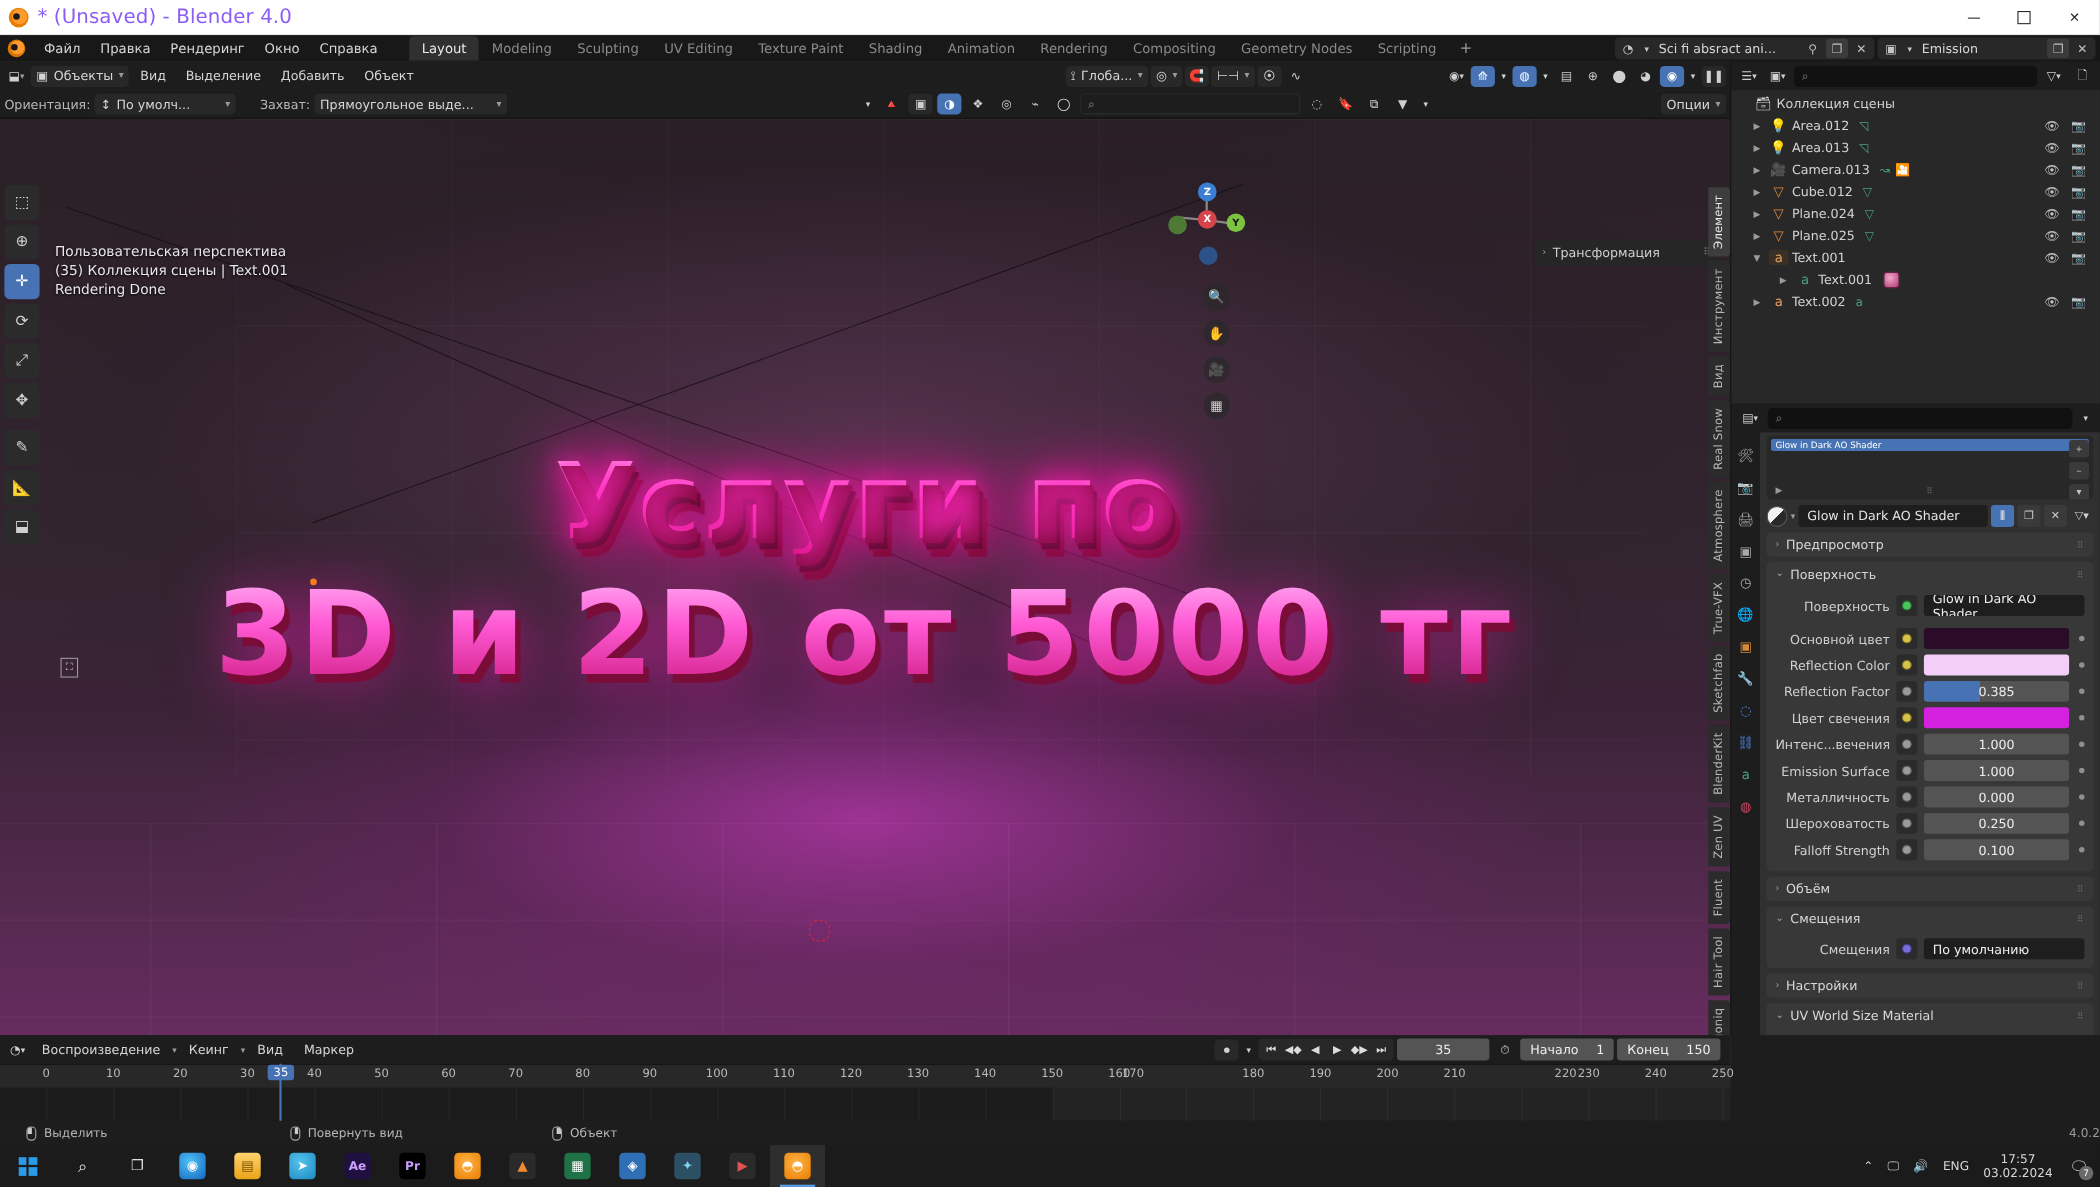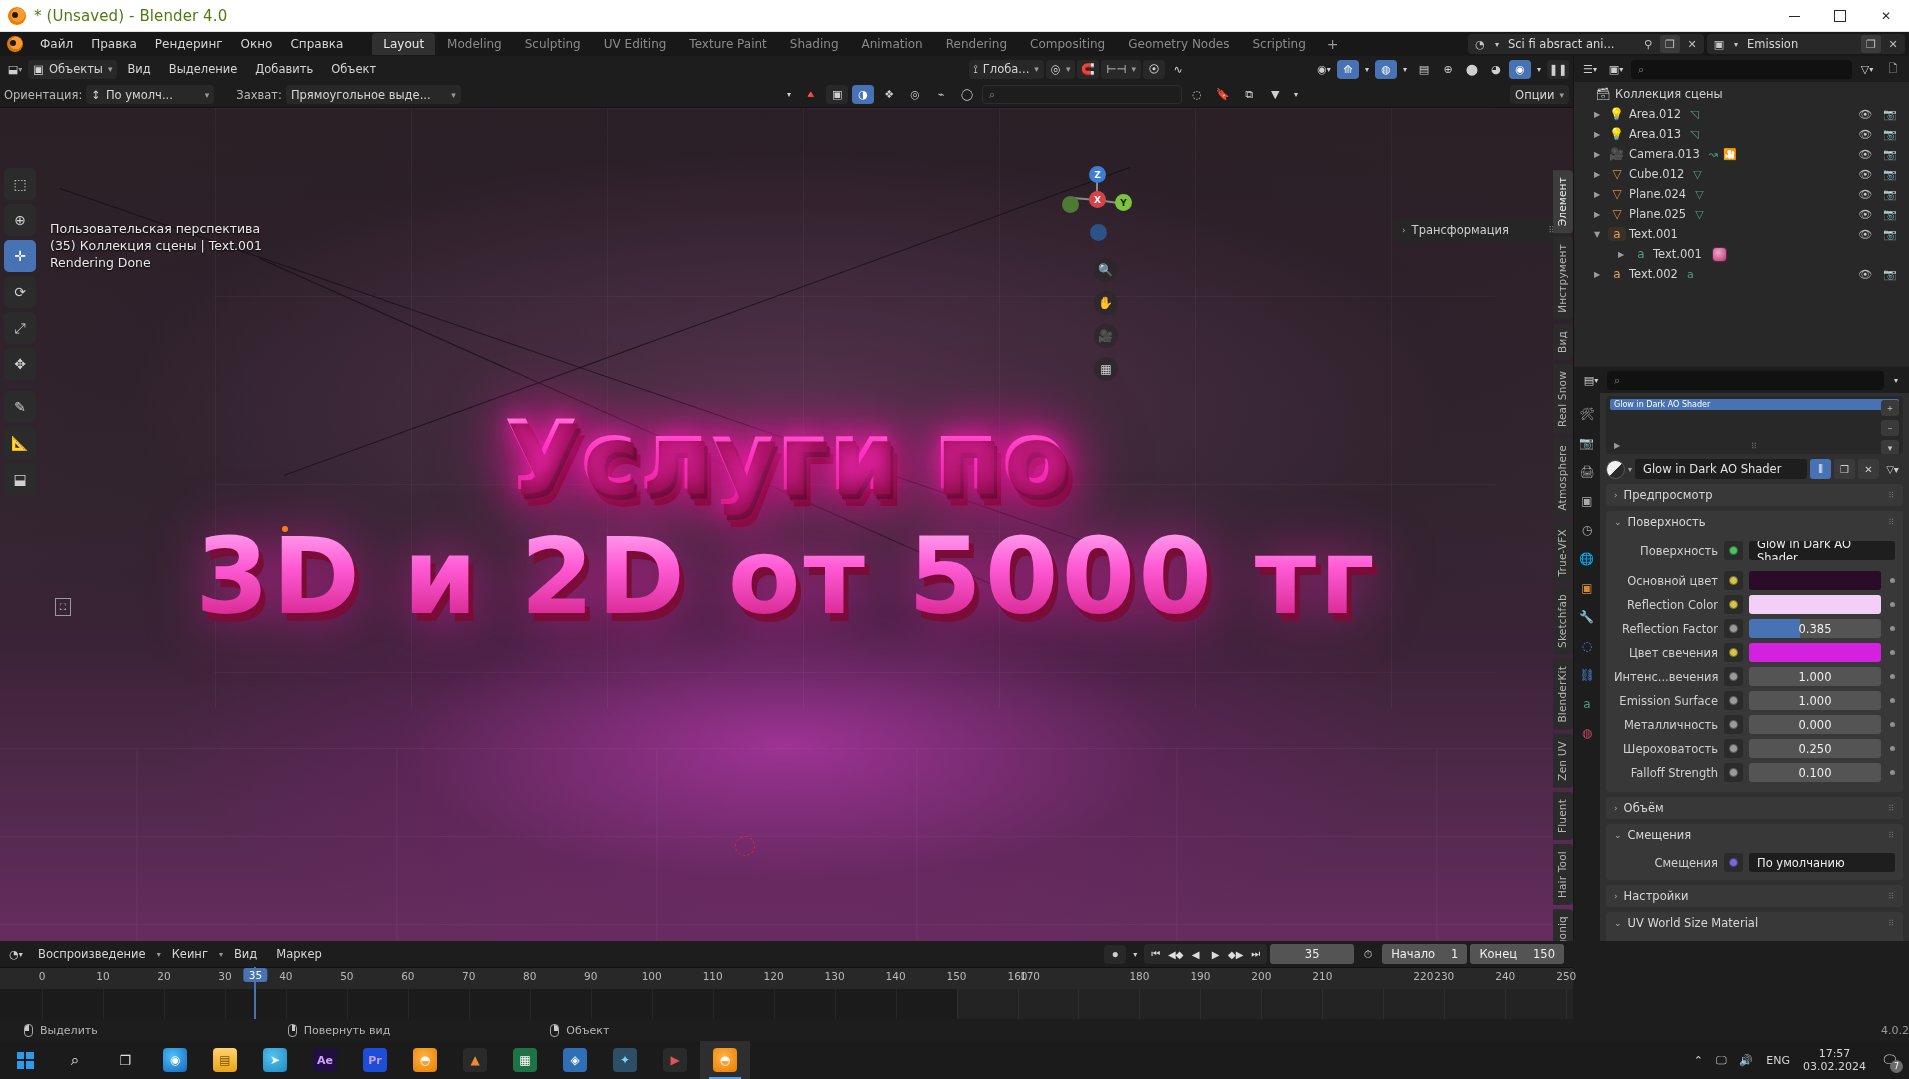--- a/index.html
+++ b/index.html
@@ -23,21 +23,21 @@
   .titlebar .blender-logo{
     width:18px;height:18px;margin-left:8px;margin-right:8px;
     border-radius:50%;
     background: radial-gradient(circle at 55% 45%, #ff9a2e 0 48%, #e87d00 50% 100%);
     position:relative; flex:0 0 auto;
   }
   .titlebar .blender-logo::after{
     content:""; position:absolute; left:4px; top:5px; width:6px;height:6px;
     border-radius:50%; background:#1b1b1b;
   }
-  .titlebar .wtitle{ color:#4d7c0f; font-size:15px; letter-spacing:.1px;}
+  .titlebar .wtitle{ color:#8b5cf6; font-size:18px; letter-spacing:.1px;}
   .wincontrols{ position:absolute; right:0; top:0; height:32px; display:flex;}
   .wincontrols div{
     width:46px;height:32px; display:flex;align-items:center;justify-content:center;
     color:#2a2a2a; font-size:12px;
   }
   .wc-min::before{content:"";display:block;width:11px;height:1px;background:#2a2a2a;}
   .wc-max::before{content:"";display:block;width:10px;height:10px;border:1px solid #2a2a2a;}
   .wc-close{ font-size:15px; font-family:"DejaVu Sans",sans-serif;}
 
   
@@ -269,21 +269,21 @@
   .tick{ position:absolute;top:2px;font-size:10.5px;color:#b9b9b9;transform:translateX(-50%);}
   .tl-track{ position:absolute;top:48px;left:0;width:1573px;height:30px;background:#232323;}
   .tl-track .past{position:absolute;left:0;top:0;bottom:0;background:#1b1b1b;}
   .tl-gridline{ position:absolute;top:0;bottom:0;width:1px;background:rgba(255,255,255,.05);}
   .playhead{ position:absolute;top:26px;bottom:0;width:2px;background:#4772b3;}
   .ph-label{ position:absolute;top:27px;transform:translateX(-50%);background:#4772b3;color:#fff;
     font-size:10.5px;border-radius:3px;padding:1px 5px;}
 
   
   .statusbar{ position:absolute; left:0; top:1019px; width:1909px; height:22px; background:#1d1d1d;
-    display:flex;align-items:center;gap:40px;padding-left:24px;font-size:11px;color:#b6b6b6;}
+    display:flex;align-items:center;gap:16px;padding-left:24px;font-size:11px;color:#b6b6b6;}
   .mousehint{ display:flex;align-items:center;gap:7px;}
   .mouse{ width:9px;height:13px;border:1px solid #a5a5a5;border-radius:4px;position:relative;flex:0 0 auto;}
   .mouse.l::after{content:"";position:absolute;left:0;top:0;width:4px;height:6px;background:#c9c9c9;border-radius:3px 0 0 0;}
   .mouse.m::after{content:"";position:absolute;left:3px;top:0;width:3px;height:6px;background:#c9c9c9;}
   .mouse.r::after{content:"";position:absolute;right:0;top:0;width:4px;height:6px;background:#c9c9c9;border-radius:0 3px 0 0;}
   .version{ margin-left:auto;color:#9a9a9a;}
 
   
   .taskbar{ position:absolute; left:0; top:1041px; width:1909px; height:38px; background:#1b1b1b;
     display:flex;align-items:center;}
@@ -944,21 +944,21 @@
     <div class="tb-item">
         <span class="sq" style="background:linear-gradient(#ffd36e,#eaa317);color:#7a5200;">▤</span>
       </div>
     <div class="tb-item">
         <span class="sq" style="background:radial-gradient(circle at 40% 35%,#56c3ee,#1b8ac0);">➤</span>
       </div>
     <div class="tb-item">
         <span class="sq" style="background:#1f1040;color:#cfa0ff;font-size:11px;">Ae</span>
       </div>
     <div class="tb-item">
-        <span class="sq" style="background:#1d4ed8;color:#c79cff;font-size:11px;">Pr</span>
+        <span class="sq" style="background:#000000;color:#c79cff;font-size:11px;">Pr</span>
       </div>
     <div class="tb-item">
         <span class="sq" style="background:radial-gradient(circle at 45% 40%,#ffb347,#e87d00);">◓</span>
       </div>
     <div class="tb-item">
         <span class="sq" style="background:#2a2a2a;color:#ef8c2e;">▲</span>
       </div>
     <div class="tb-item">
         <span class="sq" style="background:#1f7246;">▦</span>
       </div>

